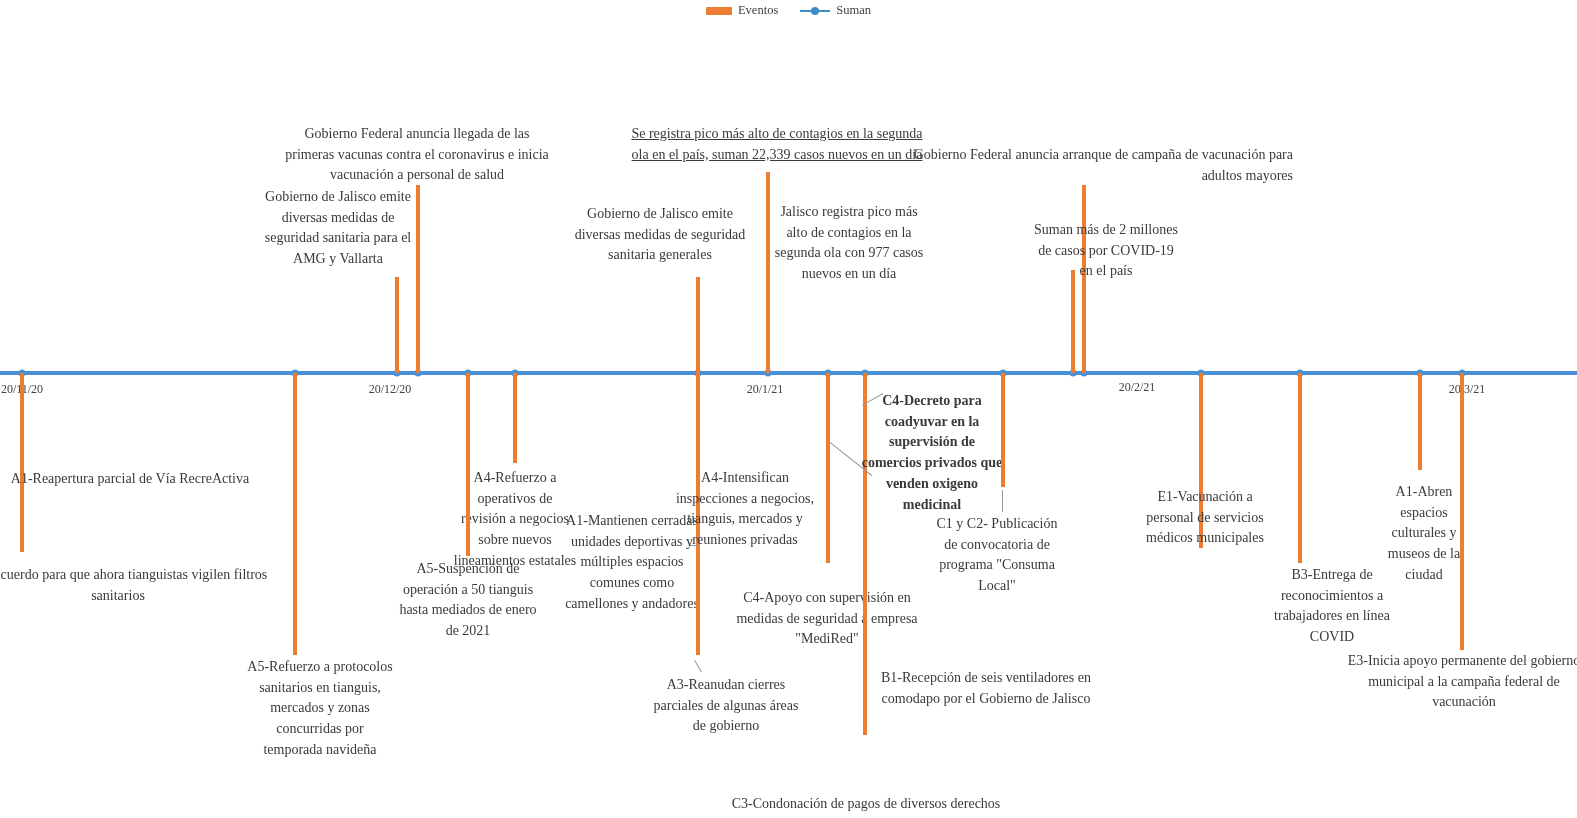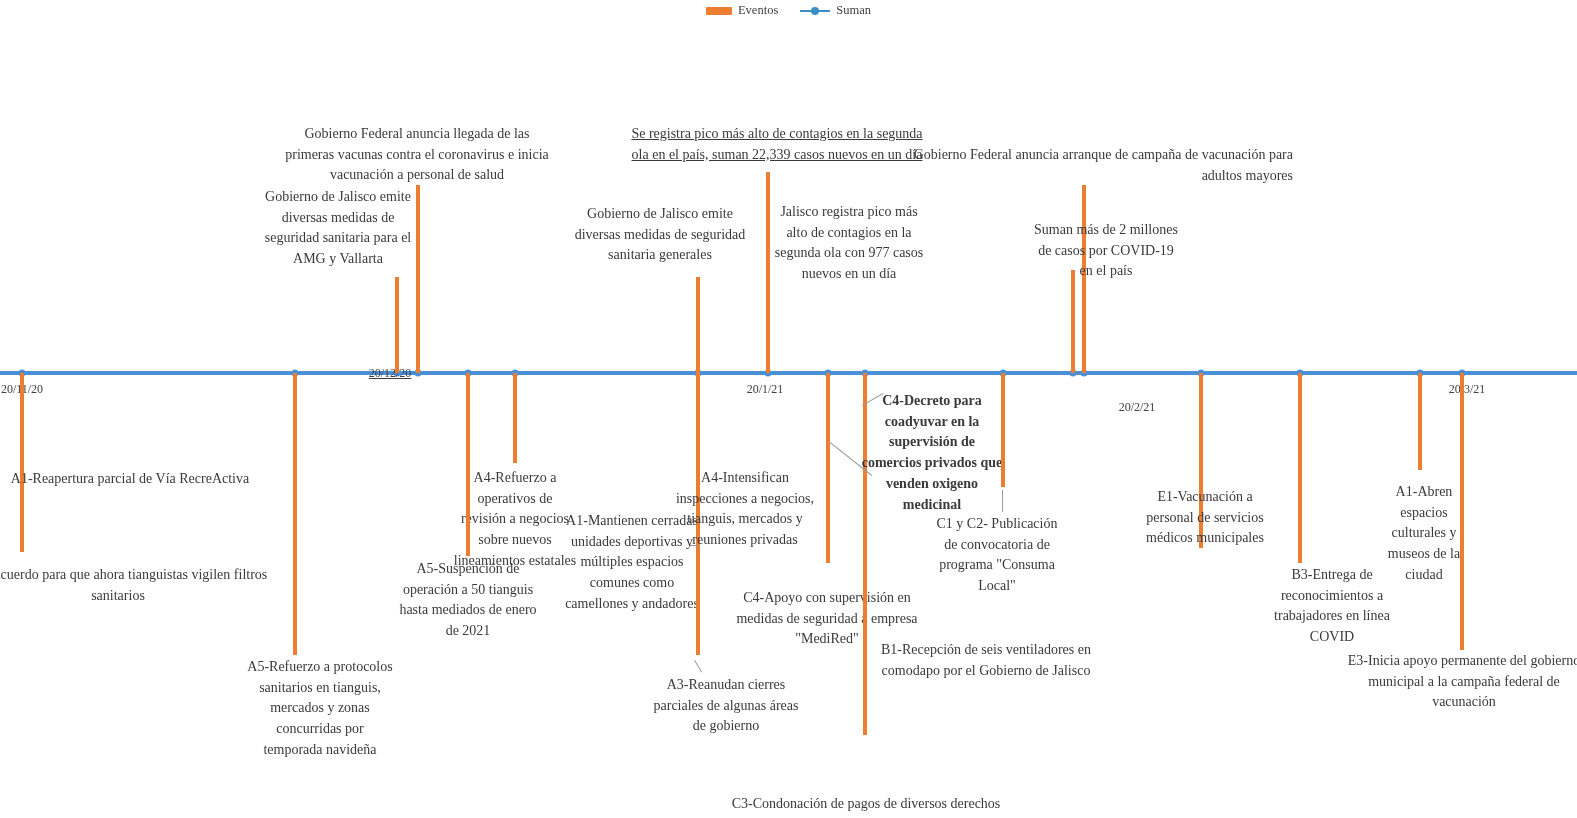--- a/index.html
+++ b/index.html
@@ -135,23 +135,23 @@
       <div class="axis-marker" style="left: 828px; top: 373px; background: rgb(74, 144, 217);"></div>
       <div class="axis-marker" style="left: 865px; top: 373px; background: rgb(74, 144, 217);"></div>
       <div class="axis-marker" style="left: 1003px; top: 373px; background: rgb(74, 144, 217);"></div>
       <div class="axis-marker" style="left: 1073px; top: 373px; background: rgb(74, 144, 217);"></div>
       <div class="axis-marker" style="left: 1084px; top: 373px; background: rgb(74, 144, 217);"></div>
       <div class="axis-marker" style="left: 1201px; top: 373px; background: rgb(74, 144, 217);"></div>
       <div class="axis-marker" style="left: 1300px; top: 373px; background: rgb(74, 144, 217);"></div>
       <div class="axis-marker" style="left: 1420px; top: 373px; background: rgb(74, 144, 217);"></div>
       <div class="axis-marker" style="left: 1462px; top: 373px; background: rgb(74, 144, 217);"></div>
       <div class="tick-label" style="left: 22px; top: 382px;">20/11/20</div>
-      <div class="tick-label" style="left: 390px; top: 366px; text-decoration: underline;">20/12/20</div>
+      <div class="tick-label" style="left: 390px; top: 382px;">20/12/20</div>
       <div class="tick-label" style="left: 765px; top: 382px;">20/1/21</div>
-      <div class="tick-label" style="left: 1137px; top: 400px;">20/2/21</div>
+      <div class="tick-label" style="left: 1137px; top: 380px;">20/2/21</div>
       <div class="tick-label" style="left: 1467px; top: 382px;">20/3/21</div>
     </div>
 
   <div id="events-host">
       <div class="event-bar" style="left: 418px; top: 185px; height: 188px; background: rgb(237, 125, 49);"></div>
       <div class="annot" style="left: 417px; top: 124px; width: 320px;">Gobierno Federal anuncia llegada de las
 primeras vacunas contra el coronavirus e inicia
 vacunación a personal de salud</div>
       <div class="event-bar" style="left: 397px; top: 277px; height: 96px; background: rgb(237, 125, 49);"></div>
       <div class="annot" style="left: 338px; top: 187px; width: 200px;">Gobierno de Jalisco emite
@@ -221,21 +221,21 @@
 coadyuvar en la
 supervisión de
 comercios privados que
 venden oxigeno
 medicinal</div>
       <div class="event-bar" style="left: 1003px; top: 373px; height: 114px; background: rgb(237, 125, 49);"></div>
       <div class="annot" style="left: 997px; top: 514px; width: 190px;">C1 y C2- Publicación
 de convocatoria de
 programa "Consuma
 Local"</div>
-      <div class="annot" style="left: 986px; top: 640px; width: 280px;">B1-Recepción de seis ventiladores en
+      <div class="annot" style="left: 986px; top: 668px; width: 280px;">B1-Recepción de seis ventiladores en
 comodapo por el Gobierno de Jalisco</div>
       <div class="event-bar" style="left: 1201px; top: 373px; height: 175px; background: rgb(237, 125, 49);"></div>
       <div class="annot" style="left: 1205px; top: 487px; width: 190px;">E1-Vacunación a
 personal de servicios
 médicos municipales</div>
       <div class="event-bar" style="left: 1300px; top: 373px; height: 190px; background: rgb(237, 125, 49);"></div>
       <div class="annot" style="left: 1332px; top: 565px; width: 170px;">B3-Entrega de
 reconocimientos a
 trabajadores en línea
 COVID</div>

